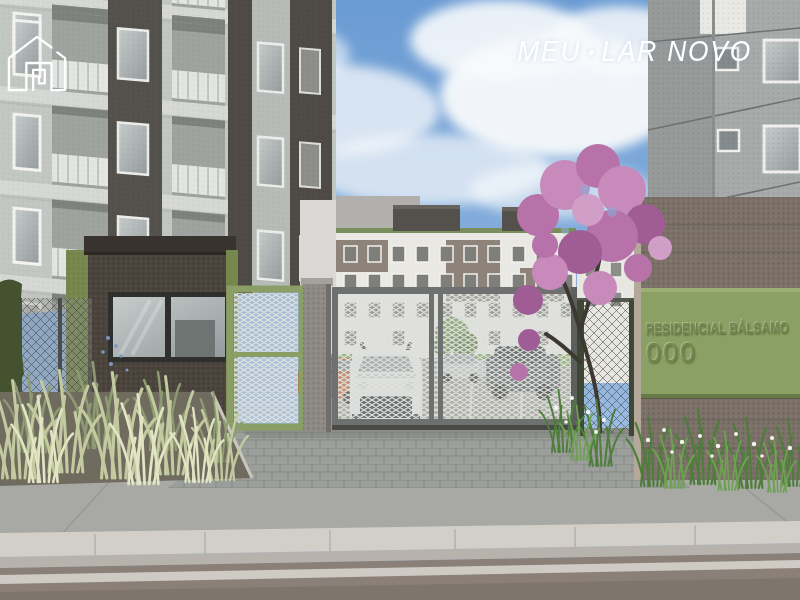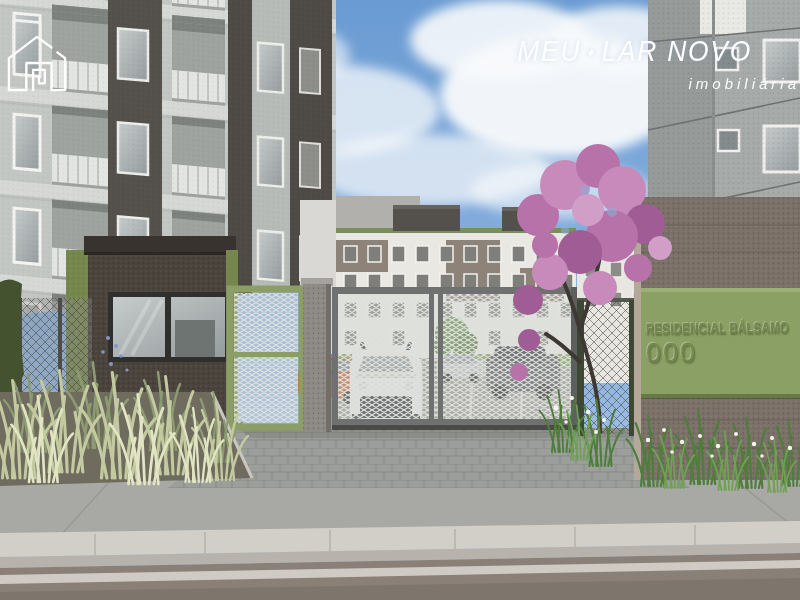--- a/index.html
+++ b/index.html
@@ -468,21 +468,20 @@
   <svg class="mark" viewBox="0 0 74 62">
     <g fill="none" stroke="#ffffff" stroke-width="2.4" stroke-linecap="round" stroke-linejoin="round">
       <path d="M8,58 L8,25 L37,3 L52,14"></path>
       <path d="M58,19 L66,25 L66,58 L52,58"></path>
       <path d="M8,58 L26,58"></path>
       <path d="M26,58 L26,30 L52,30 L52,58"></path>
       <path d="M33,58 L33,37 L45,37 L45,51 L39,51 L39,44"></path>
     </g>
   </svg>
   <div class="logo-title"><span>MEU</span><span class="logo-dot">◆</span><span>LAR NOVO</span></div>
-  <div class="logo-sub">imobiliária</div>
 </div>
 
 <div class="sign-text">
   <div class="sign-line1">RESIDENCIAL BÁLSAMO</div>
   <div class="sign-line2">000</div>
 </div>
 
 </div>
 
 </body></html>

